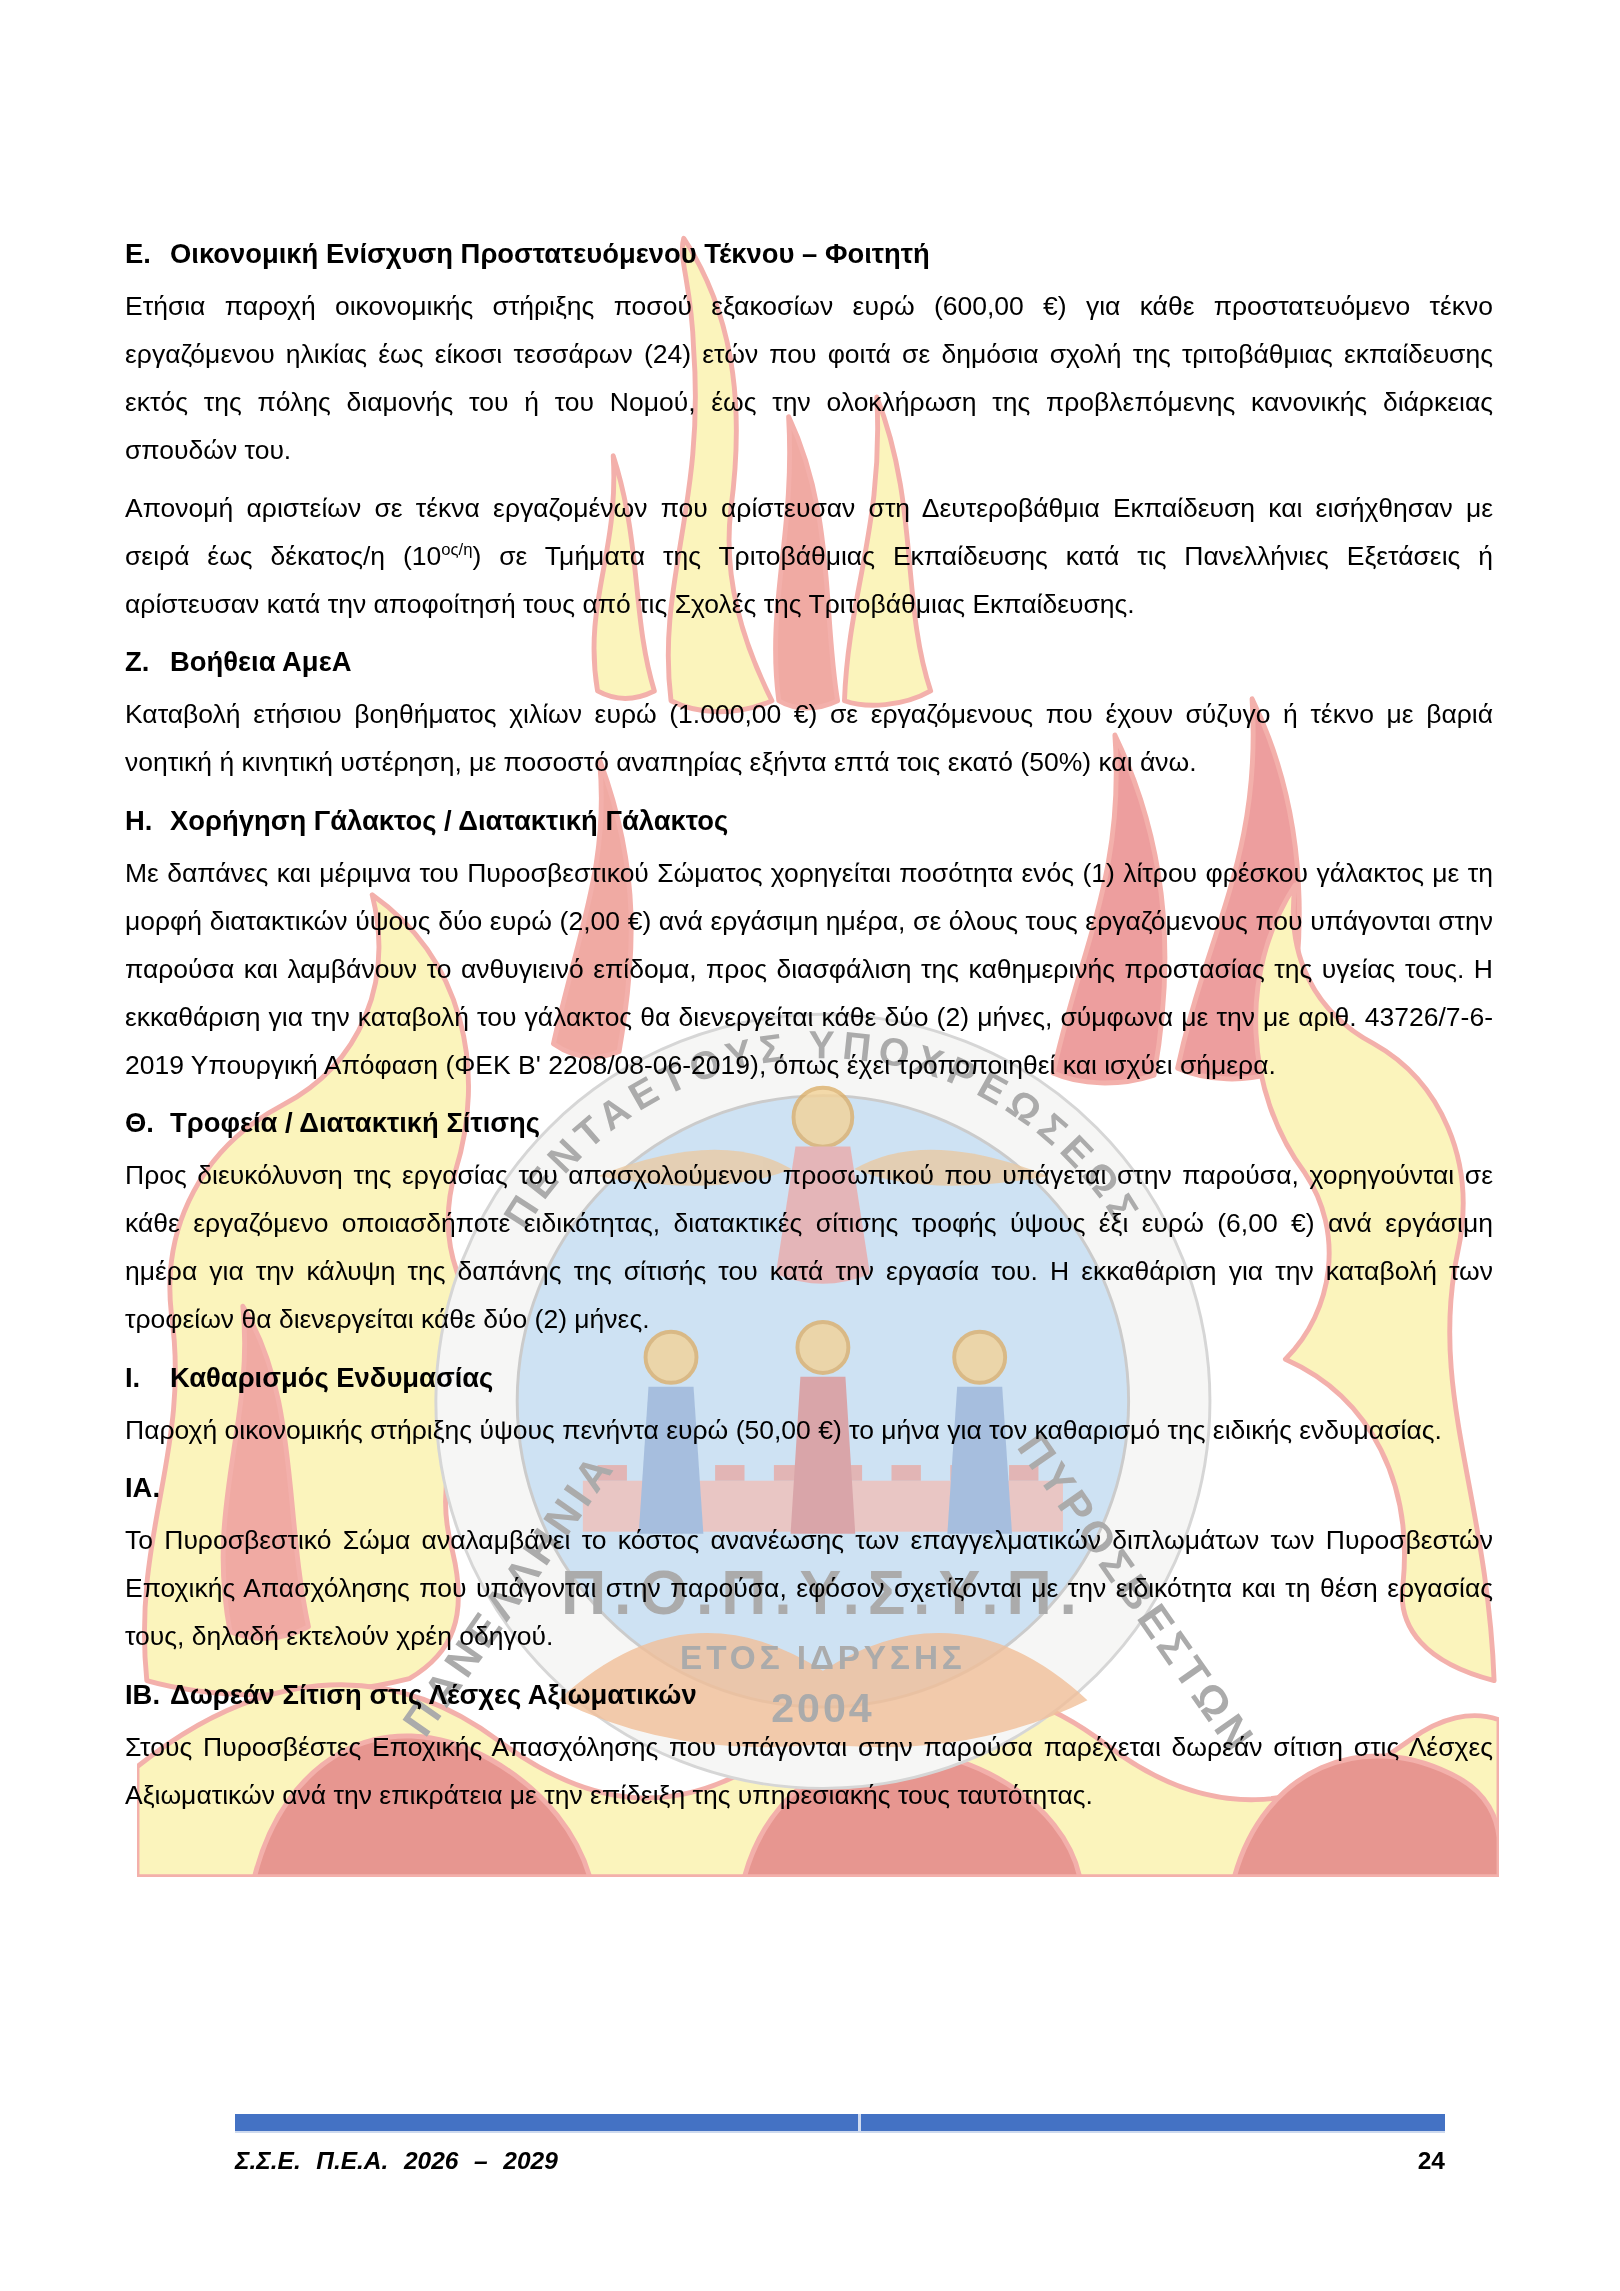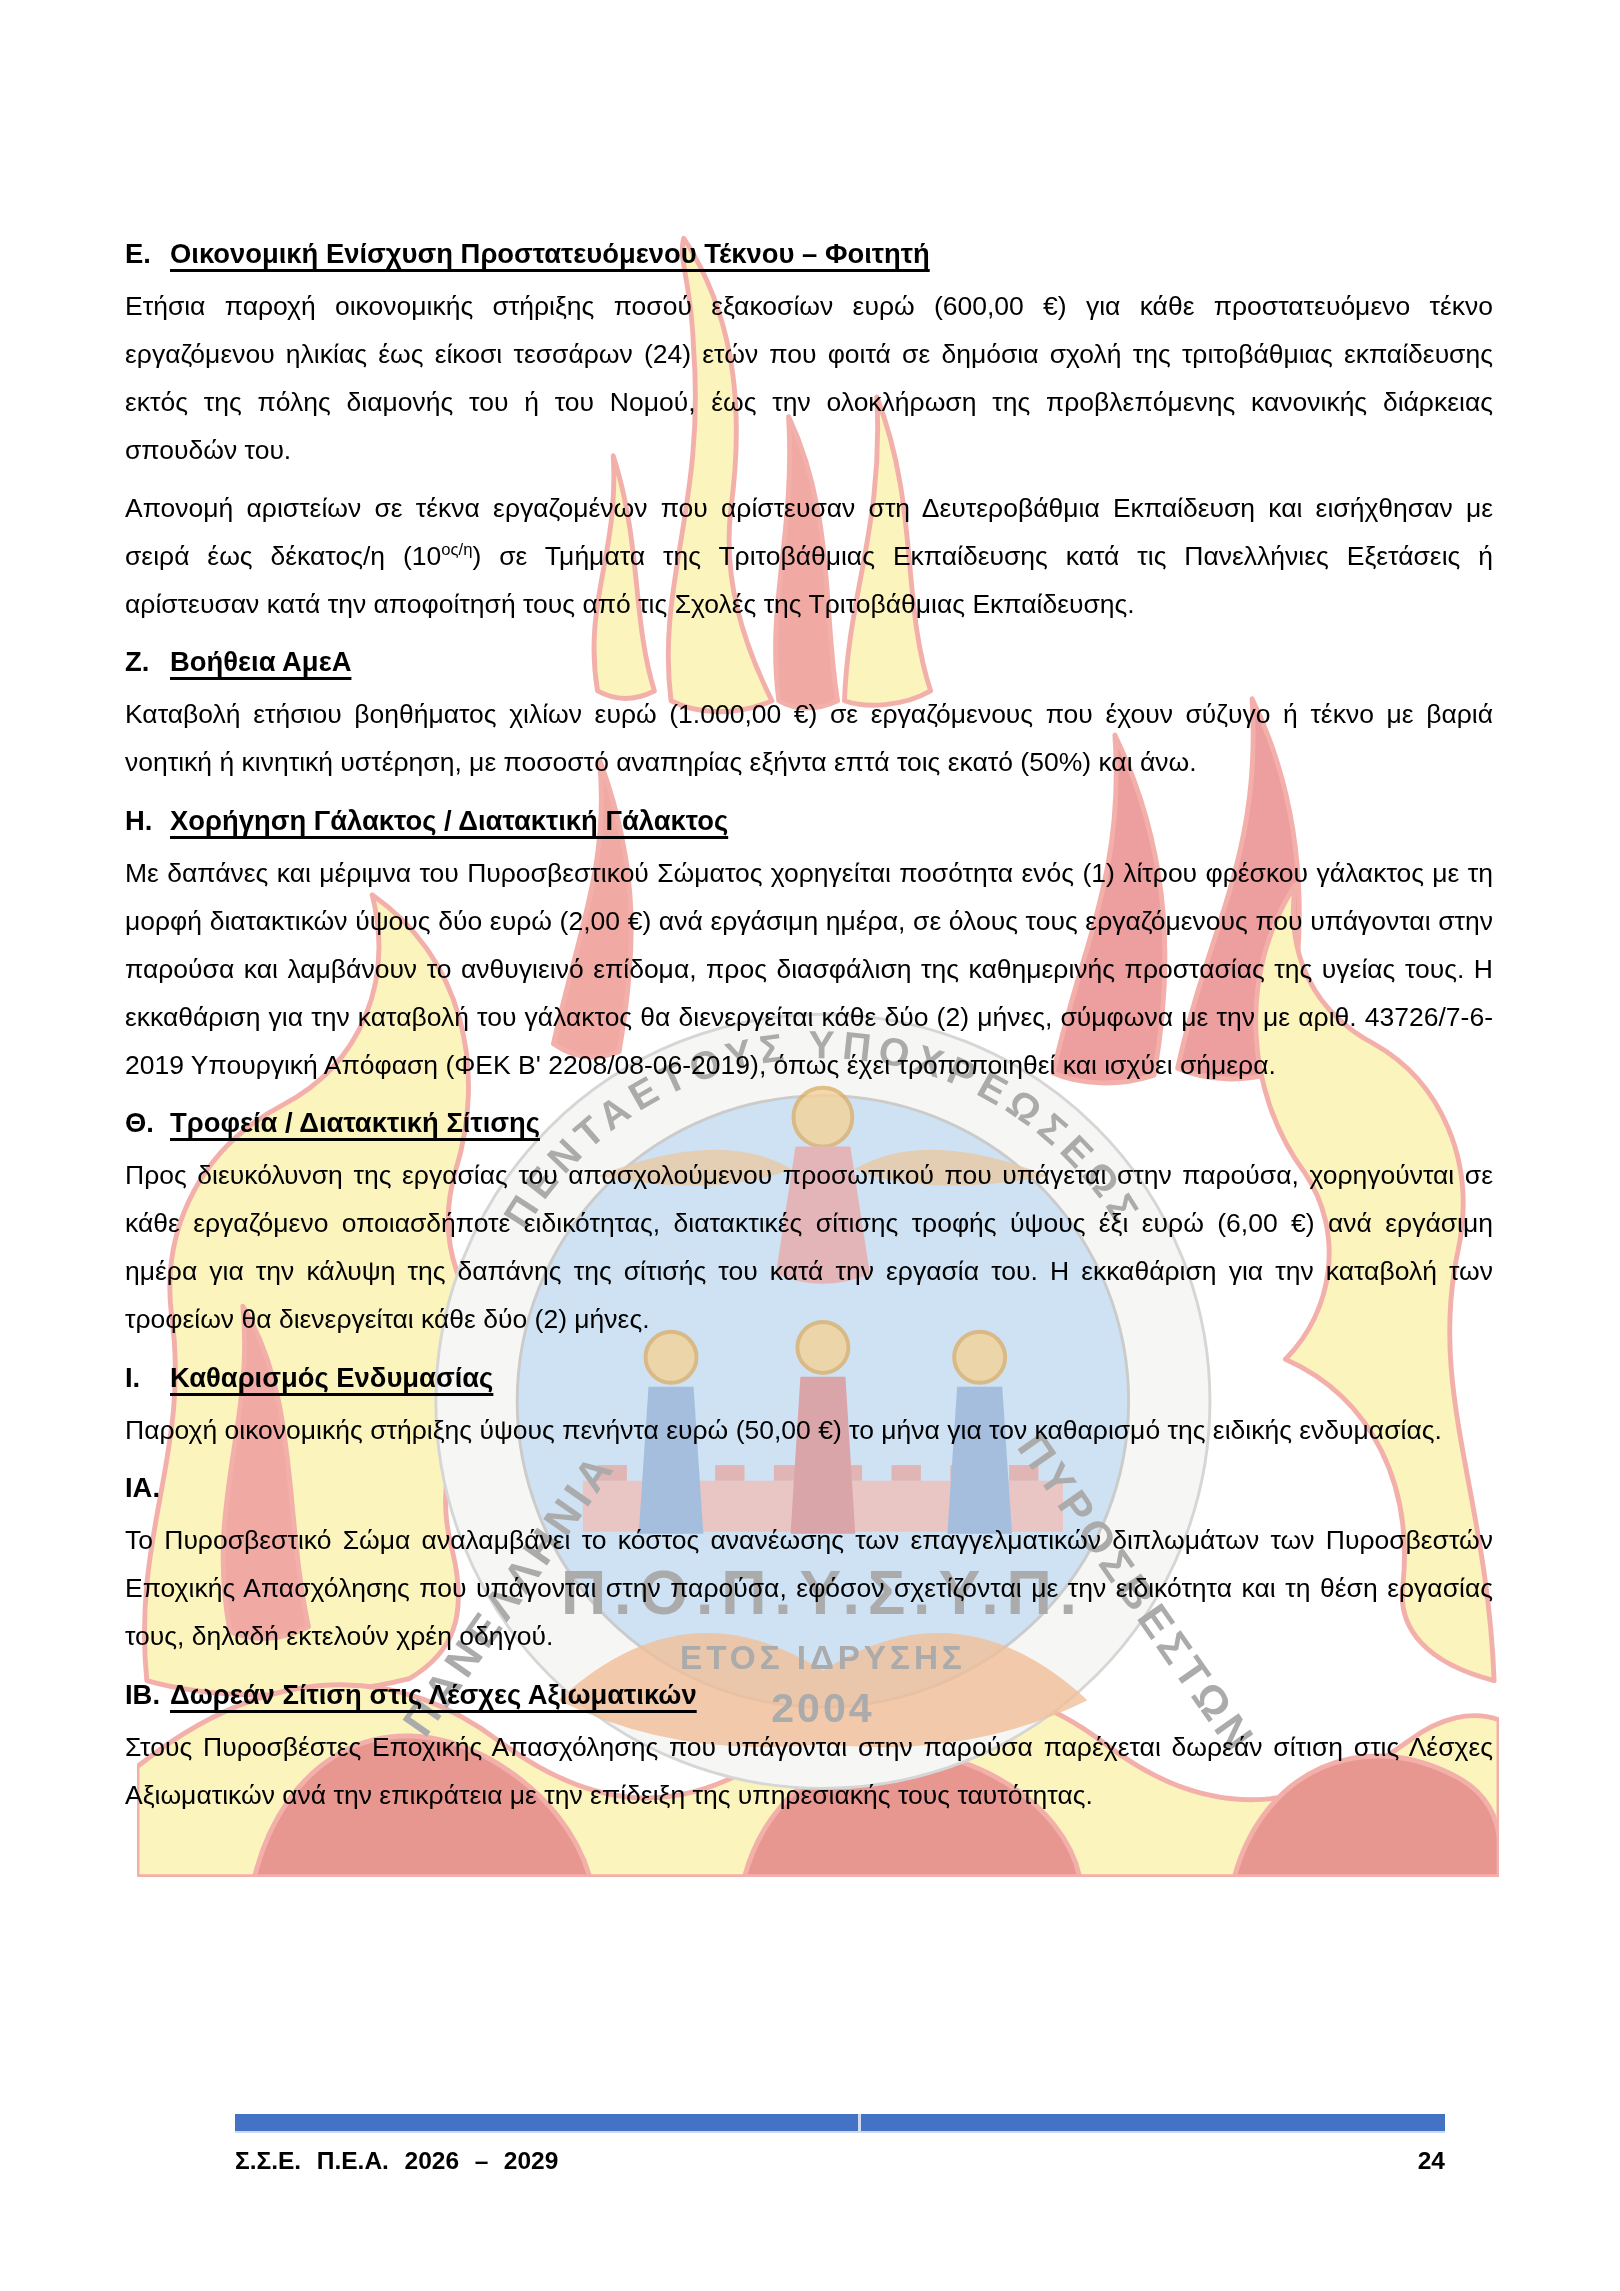--- a/index.html
+++ b/index.html
@@ -21,21 +21,20 @@
     position:absolute;left:125px;top:233px;width:1368px;
   }
   .sec h2{
     display:flex;align-items:baseline;
     margin:13.7px 0 7.8px 0;
     font-size:27.4px;line-height:41px;font-weight:bold;color:#000;
   }
   .sec:first-child h2{margin-top:0;}
   .sec .num{min-width:45px;flex:0 0 auto;}
   .sec .ttl{
-    text-decoration:underline;
     text-decoration-thickness:2.9px;
     text-underline-offset:5.9px;
   }
   .sec p{
     margin:0 0 9.8px 0;
     font-size:26.5px;line-height:48px;
     text-align:justify;
   }
   .sec p sup{font-size:16.7px;line-height:0;}
   .footer-bar{
@@ -45,21 +44,21 @@
   }
   .footer-bar .seam{
     position:absolute;left:623px;top:0;width:2.9px;height:100%;
     background:#ffffff;opacity:.75;
   }
   .footer-text{
     position:absolute;left:235px;top:2147px;width:1210px;
     display:flex;justify-content:space-between;align-items:baseline;
     font-size:24.5px;font-weight:bold;
   }
-  .footer-text .f-left{word-spacing:8.8px;}
+  .footer-text .f-left{font-style:italic;word-spacing:8.8px;}
   .footer-text .f-right{font-style:normal;}
   
   .wm-ring{font-family:"Liberation Sans",sans-serif;font-weight:bold;fill:#a2a2a2;}
 </style>
 </head>
 <body>
 
 <div class="page">
 
   <svg class="watermark" viewBox="0 0 1390 1680" xmlns="http://www.w3.org/2000/svg">

